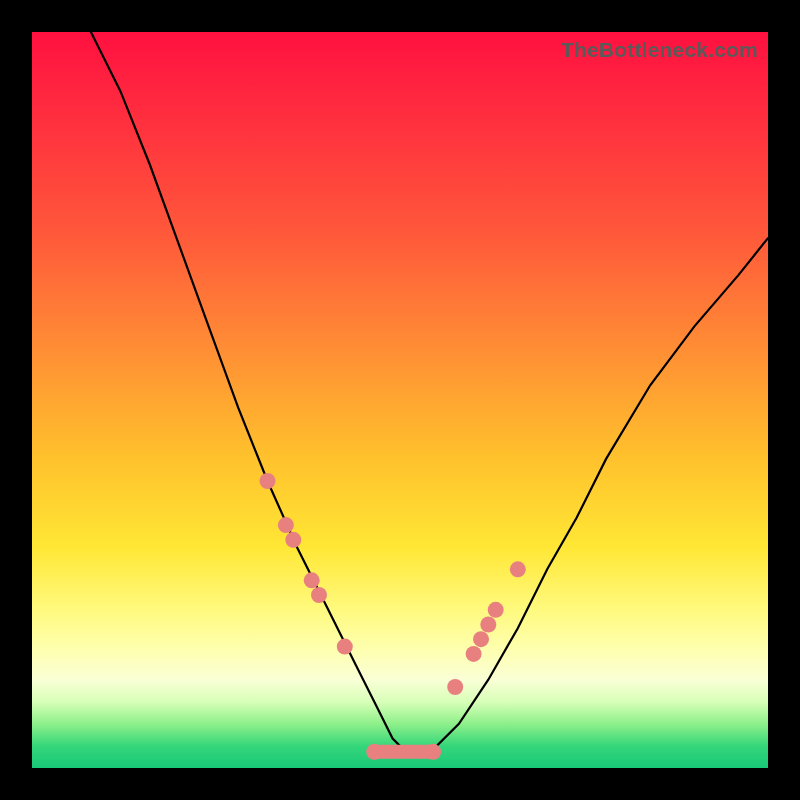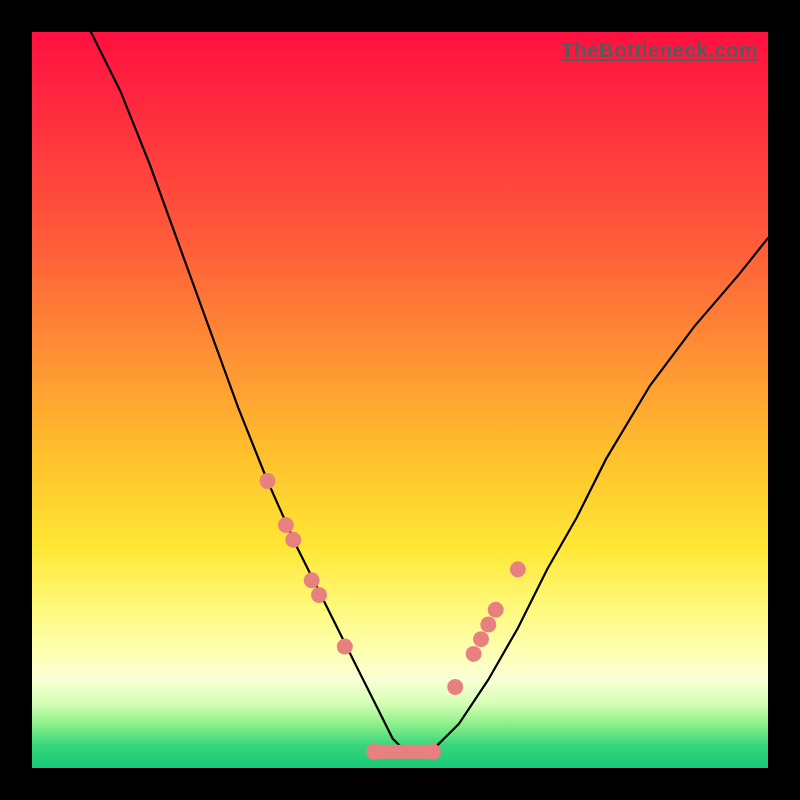--- a/index.html
+++ b/index.html
@@ -45,21 +45,20 @@
   .watermark {
     position: absolute;
     top: 6px;
     right: 10px;
     font-family: Arial, Helvetica, sans-serif;
     font-size: 21px;
     font-weight: 600;
     color: #5a5a5a;
     letter-spacing: 0.2px;
     user-select: none;
-    text-decoration: underline;
   }
   svg.curve {
     position: absolute;
     left: 0;
     top: 0;
     width: 736px;
     height: 736px;
     overflow: visible;
   }
   .curve-path {

